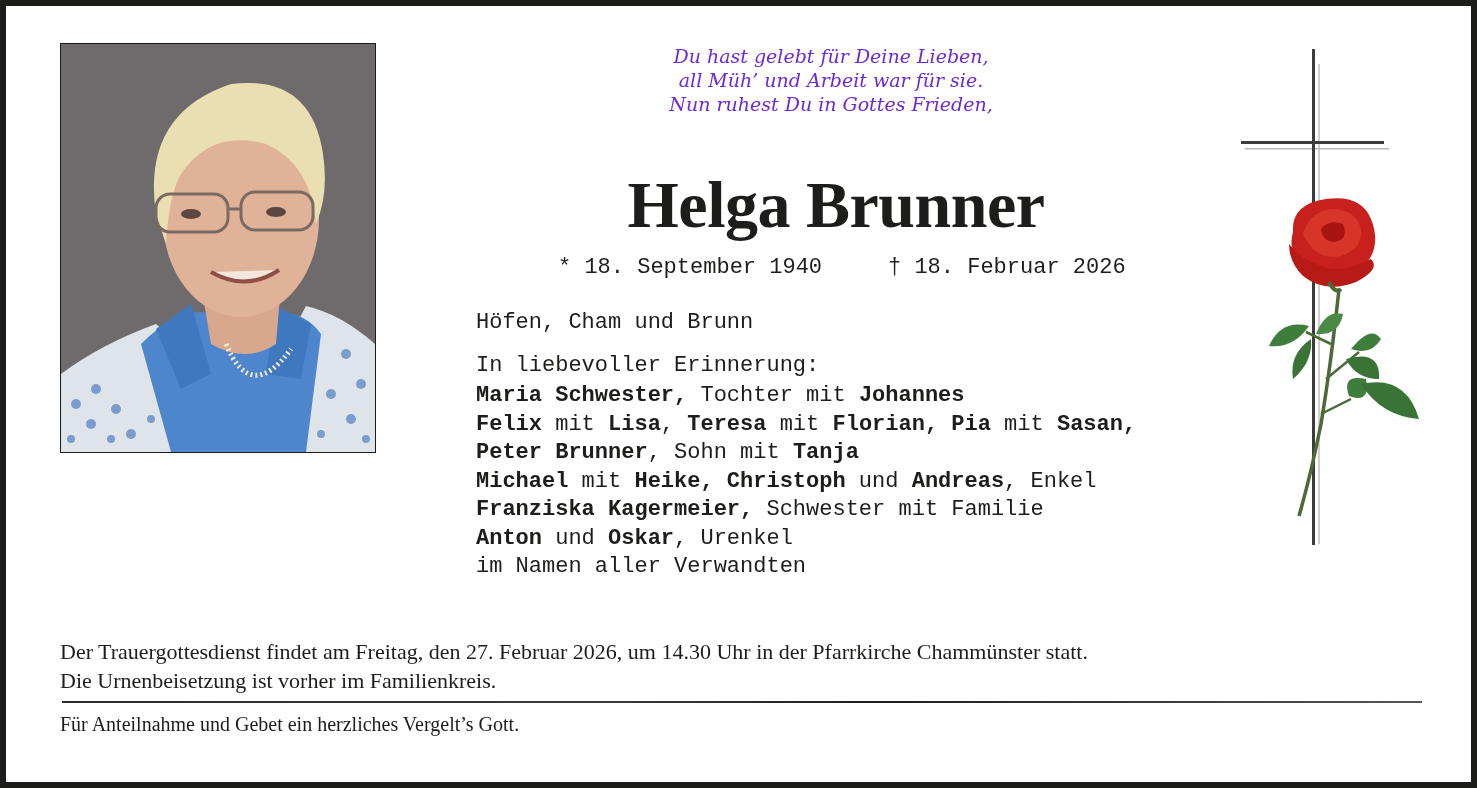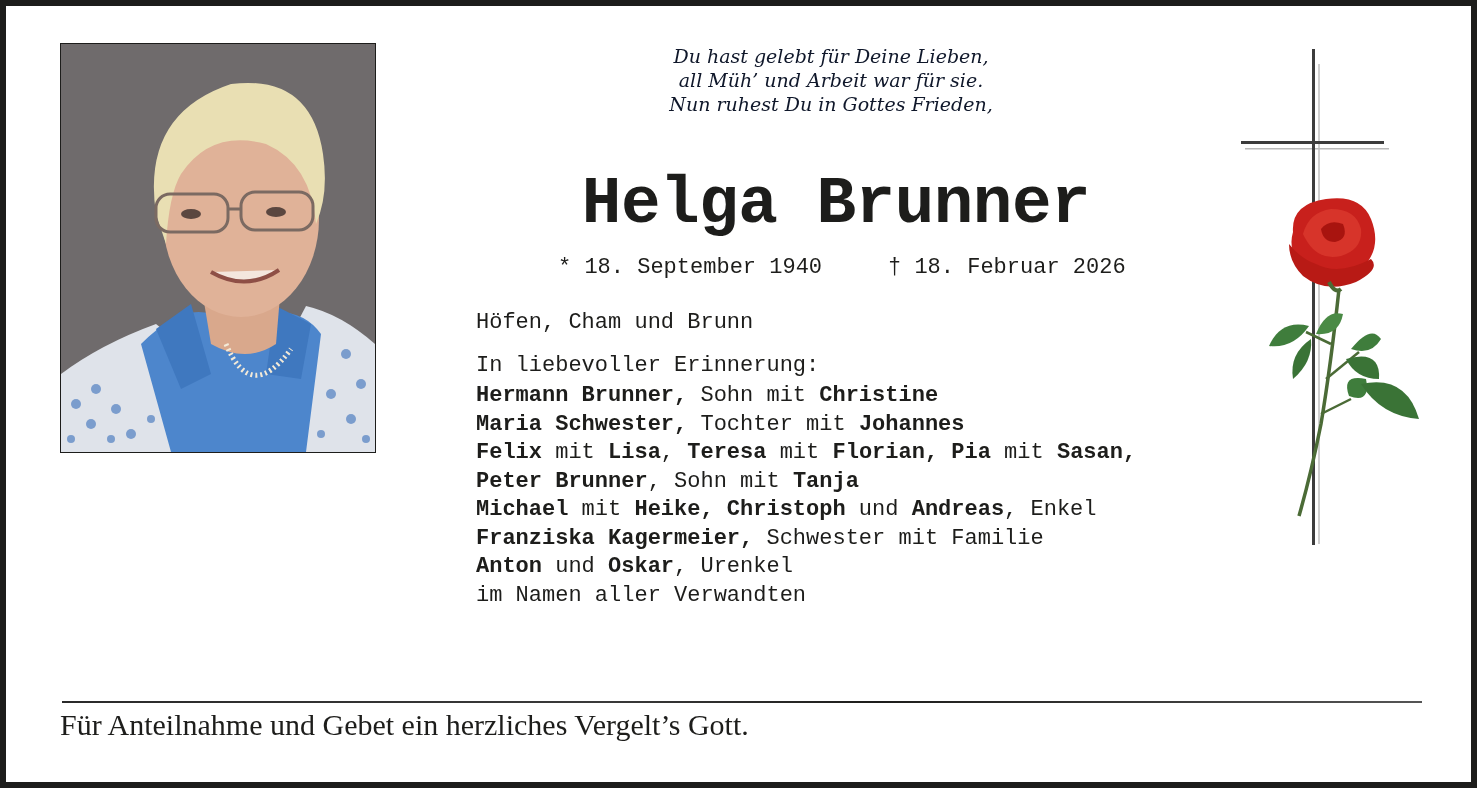--- a/index.html
+++ b/index.html
@@ -23,26 +23,26 @@
   }
   .photo svg { display: block; }
 
   
   .verse {
     position: absolute; left: 560px; top: 38px; width: 530px;
     text-align: center;
     font-family: "DejaVu Serif", serif;
     font-style: italic;
     font-size: 19px; line-height: 24px;
-    color: #0f172a;
+    color: #6d28d9;
   }
   .name {
     position: absolute; left: 520px; top: 156px; width: 620px;
     text-align: center;
-    font-family: Liberation Mono, monospace;
+    font-family: Liberation Serif, serif;
     font-weight: bold;
     font-size: 66px; line-height: 86px;
     letter-spacing: -0.5px;
     color: #1d1d1b;
   }
   .dates {
     position: absolute; left: 552px; top: 248px;
     font-family: Liberation Mono, monospace;
     font-size: 22px; line-height: 28px;
   }
@@ -64,21 +64,21 @@
     font-family: "Liberation Serif", serif;
     font-size: 22px; line-height: 29px;
   }
   .rule {
     position: absolute; left: 56px; top: 695px; width: 1360px; height: 2px;
     background: linear-gradient(90deg, #2a2a2a 0%, #3a3a3a 40%, #1d1d1b 60%, #555 100%);
   }
   .thanks {
     position: absolute; left: 54px; top: 704px;
     font-family: "Liberation Serif", serif;
-    font-size: 30px; line-height: 29px;
+    font-size: 20px; line-height: 29px;
   }
   .cross-rose {
     position: absolute; left: 1225px; top: 38px; width: 210px; height: 510px;
   }
 </style>
 </head>
 <body>
 
 <div class="frame">
 
@@ -137,21 +137,20 @@
 
   <div class="dates">
     <span class="birth">* 18. September 1940</span>
     <span class="death">† 18. Februar 2026</span>
   </div>
 
   <div class="body-block">
     <div class="place">Höfen, Cham und Brunn</div>
     <div class="intro">In liebevoller Erinnerung:</div>
     <div class="mourners" id="mourners-list">
-        <div><b>Hermann Brunner,</b><span> Sohn mit </span><b>Christine</b></div>
         <div><b>Maria Schwester,</b><span> Tochter mit </span><b>Johannes</b></div>
         <div><b>Felix</b><span> mit </span><b>Lisa</b><span>, </span><b>Teresa</b><span> mit </span><b>Florian, Pia</b><span> mit </span><b>Sasan,</b></div>
         <div><b>Peter Brunner</b><span>, Sohn mit </span><b>Tanja</b></div>
         <div><b>Michael</b><span> mit </span><b>Heike, Christoph</b><span> und </span><b>Andreas</b><span>, Enkel</span></div>
         <div><b>Franziska Kagermeier,</b><span> Schwester mit Familie</span></div>
         <div><b>Anton</b><span> und </span><b>Oskar</b><span>, Urenkel</span></div>
         <div><span>im Namen aller Verwandten</span></div>
       </div>
   </div>
 
@@ -178,17 +177,21 @@
       <path d="M130 340 Q175 330 188 375 Q150 372 130 340 Z" fill="#3a7336"></path>
 
       <path d="M62 188 Q60 160 95 155 Q130 150 140 175 Q152 205 130 225 Q105 245 80 228 Q55 212 62 188 Z" fill="#c8201c"></path>
       <path d="M72 190 Q78 168 100 165 Q125 165 130 185 Q132 205 110 212 Q85 218 72 190 Z" fill="#d7342a"></path>
       <path d="M90 185 Q98 175 112 180 Q118 195 104 198 Q92 198 90 185 Z" fill="#a8140f"></path>
       <path d="M58 200 Q70 215 85 220 Q108 232 140 215 Q150 225 125 238 Q95 250 72 232 Q58 218 58 200 Z" fill="#b81a15"></path>
       <path d="M98 238 Q104 250 110 245" stroke="#4b6b36" stroke-width="4" fill="none"></path>
     </svg>
   </div>
 
+  <div class="service">
+    <div>Der Trauergottesdienst findet am Freitag, den 27. Februar 2026, um 14.30 Uhr in der Pfarrkirche Chammünster statt.</div>
+    <div>Die Urnenbeisetzung ist vorher im Familienkreis.</div>
+  </div>
 
   <div class="rule"></div>
 
   <div class="thanks">Für Anteilnahme und Gebet ein herzliches Vergelt’s Gott.</div>
 </div>
 
 </body></html>

